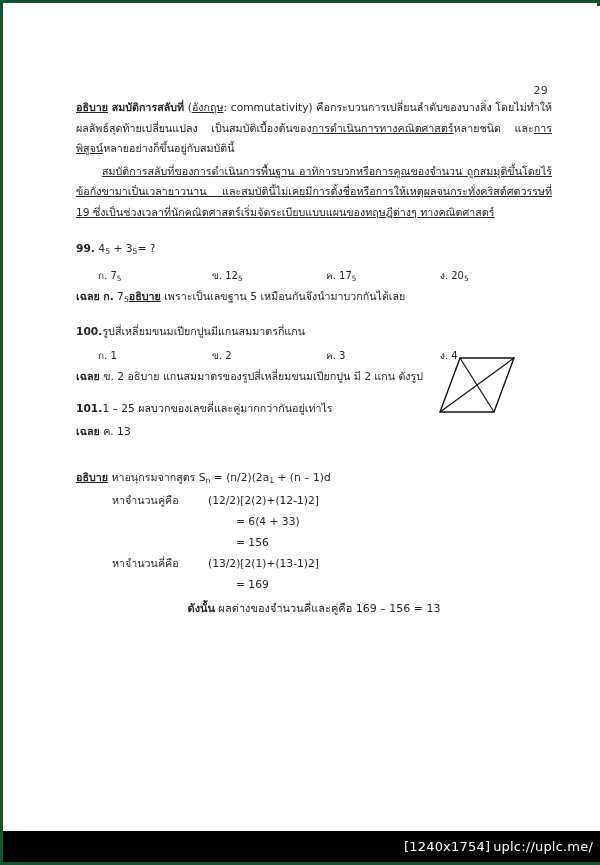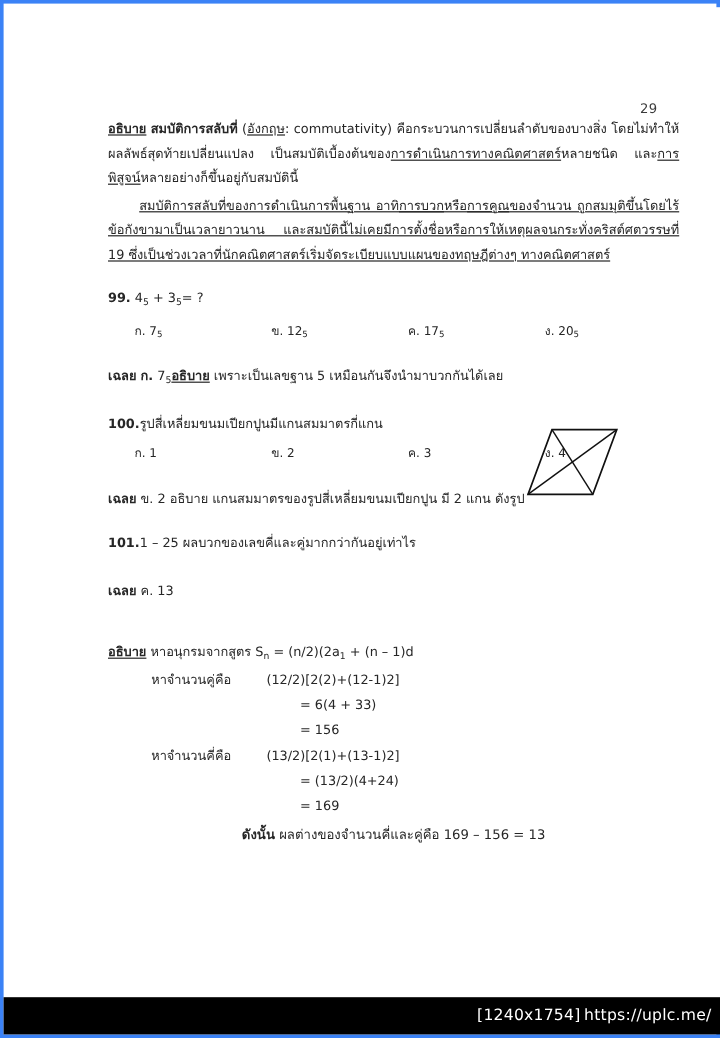--- a/index.html
+++ b/index.html
@@ -13,42 +13,42 @@
     font-family: "DejaVu Sans", "Liberation Sans", sans-serif;
     overflow: hidden;
     position: relative;
   }
   #page-frame {
     position: absolute;
     left: 0; top: 0;
     width: 600px;
     height: 865px;
     box-sizing: border-box;
-    border: 3px solid #3b82f6;
+    border: 3px solid #14532d;
     background: #ffffff;
   }
   #page-sheet {
     position: absolute;
     left: 3px; top: 3px;
     width: 594px;
     height: 828px;
     background: #ffffff;
     overflow: hidden;
   }
   .page-number {
     position: absolute;
     right: 52px;
     top: 78px;
     font-size: 11px;
     color: #3a3a3a;
     letter-spacing: 0.3px;
   }
   .body-col {
     position: absolute;
-    left: 84px;
+    left: 70px;
     top: 92px;
     width: 476px;
     color: #202020;
   }
   .para {
     font-size: 10.7px;
     line-height: 20.5px;
     text-align: justify;
     color: #262626;
     margin: 0 0 2px 0;
@@ -68,23 +68,23 @@
   .q-num { font-weight: bold; }
   .choices {
     display: flex;
     margin-top: 7px;
     padding-left: 22px;
     font-size: 10px;
     color: #262626;
   }
   .choice { width: 114px; flex: 0 0 114px; }
   .answer-line {
-    margin-top: 20px;
+    margin-top: 8px;
     font-size: 10.7px;
-    line-height: 22px;
+    line-height: 12px;
     color: #262626;
   }
   .ans-label { font-weight: bold; }
 
   .calc-block { margin-top: 30px; font-size: 10.7px; color: #262626; }
   .calc-head { line-height: 19px; }
   .calc-row {
     display: flex;
     line-height: 21px;
     padding-left: 36px;
@@ -179,37 +179,33 @@
         <div class="calc-row cont">
           <div class="calc-lbl"></div>
           <div class="calc-val latin">= 156</div>
         </div>
         <div class="calc-row">
           <div class="calc-lbl">หาจำนวนคี่คือ</div>
           <div class="calc-val latin">(13/2)[2(1)+(13-1)2]</div>
         </div>
         <div class="calc-row cont">
           <div class="calc-lbl"></div>
-          <div class="calc-val latin">= (13/2)(4+24)</div>
-        </div>
-        <div class="calc-row cont">
-          <div class="calc-lbl"></div>
           <div class="calc-val latin">= 169</div>
         </div>
 
         <div class="concl"><span class="bld">ดังนั้น</span><span> ผลต่างของจำนวนคี่และคู่คือ 169 – 156 = 13</span></div>
       </div>
 
     </div>
 
     <svg id="rhombus-figure" viewBox="0 0 82 62">
       <polygon points="24,4 78,4 58,58 4,58" fill="none" stroke="#111111" stroke-width="1.4"></polygon>
       <line x1="24" y1="4" x2="58" y2="58" stroke="#111111" stroke-width="1.2"></line>
       <line x1="78" y1="4" x2="4" y2="58" stroke="#111111" stroke-width="1.2"></line>
     </svg>
 
   </div>
 
   <div id="footer-bar">
     <span class="dim">[1240x1754]</span>
-      <span>https://uplc.me/</span>
+      <span>uplc://uplc.me/</span>
   </div>
 </div>
 
 </body></html>

